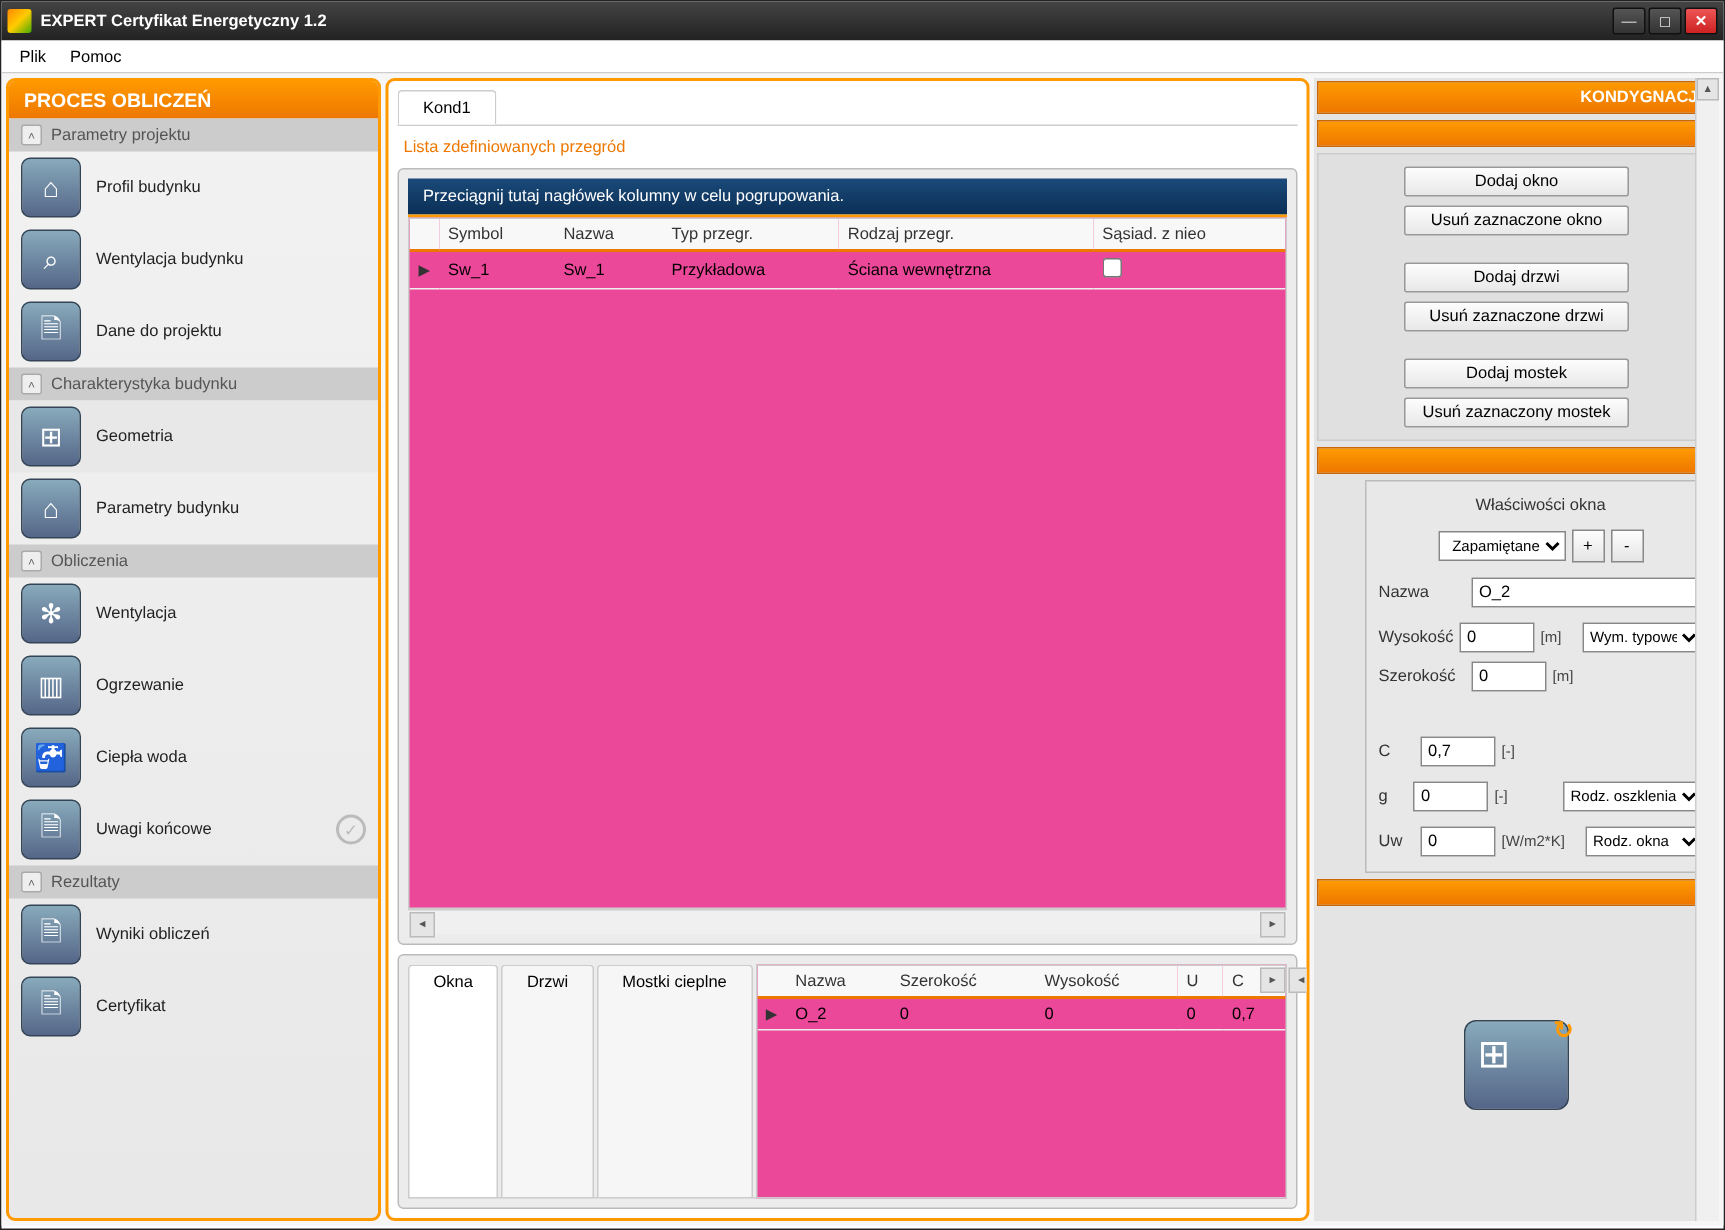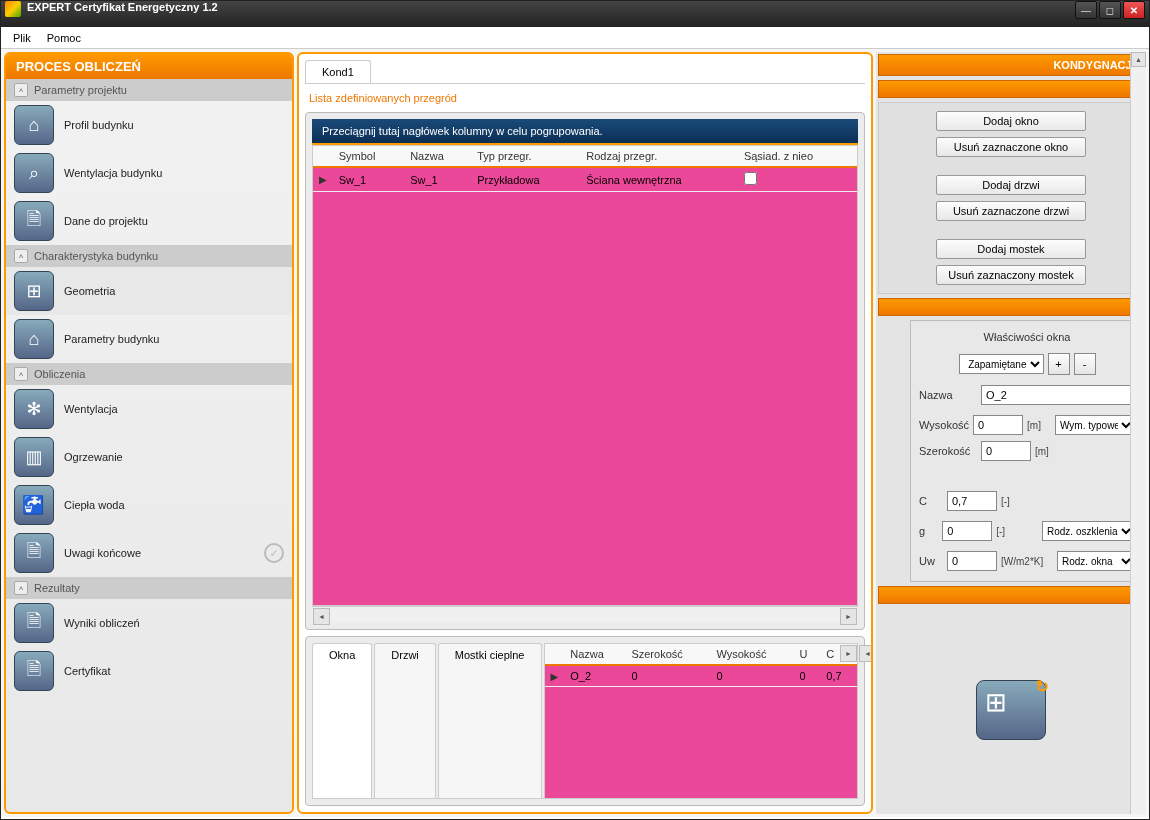--- a/index.html
+++ b/index.html
@@ -1,32 +1,32 @@
 <!DOCTYPE html>
 <html><head>
 <meta charset="utf-8">
 <style>
 * { box-sizing: border-box; margin: 0; padding: 0; font-family: Tahoma, Arial, sans-serif; font-size: 11px; }
 body { background: #000; width: 1150px; height: 820px; overflow: hidden; }
 
 .window { width: 1150px; height: 820px; background: #fff; border: 1px solid #222; position: relative; }
 
-.titlebar { height: 26px; background: linear-gradient(#444,#222); color: #fff; display: flex; align-items: flex-start; padding: 0 4px; }
+.titlebar { height: 26px; background: linear-gradient(#444,#222); color: #fff; display: flex; align-items: center; padding: 0 4px; }
 .titlebar .icon { width: 16px; height: 16px; margin-right: 6px; background: linear-gradient(135deg,#f80,#fc0,#4a0); border-radius: 2px; }
 .titlebar .title { flex: 1; font-weight: bold; }
 .winbtns { display: flex; gap: 2px; }
 .winbtn { width: 22px; height: 18px; background: linear-gradient(#555,#333); border: 1px solid #111; border-radius: 2px; color: #ddd; display: flex; align-items: center; justify-content: center; font-size: 10px; cursor: pointer; }
 .winbtn.close { background: linear-gradient(#e55,#c22); color: #fff; font-weight: bold; }
 
 .menubar { height: 22px; background: #fff; border-bottom: 1px solid #ccc; display: flex; align-items: center; padding: 0 4px; }
 .menubar span { padding: 2px 8px; cursor: pointer; }
 
 .body { display: flex; height: calc(820px - 26px - 22px - 4px); background: #f6f6f6; padding: 3px; gap: 3px; }
 
-.sidebar { width: 290px; background: linear-gradient(#f2f2f2,#e8e8e8); border: 2px solid #f90; border-radius: 6px; overflow: hidden; display: flex; flex-direction: column; }
+.sidebar { width: 250px; background: linear-gradient(#f2f2f2,#e8e8e8); border: 2px solid #f90; border-radius: 6px; overflow: hidden; display: flex; flex-direction: column; }
 .sidebar-title { background: linear-gradient(#f90,#e70); color: #fff; font-weight: bold; padding: 5px 10px; font-size: 13px; }
 .section-head { background: #ccc; color: #555; padding: 4px 8px; display: flex; align-items: center; gap: 6px; }
 .section-head .chev { width: 14px; height: 14px; background: #eee; border: 1px solid #aaa; border-radius: 2px; display: flex; align-items: center; justify-content: center; font-size: 8px; color: #666; }
 .nav-item { display: flex; align-items: center; gap: 10px; padding: 4px 8px; cursor: pointer; }
 .nav-item.selected { background: #e8e8e8; }
 .nav-icon { width: 40px; height: 40px; background: linear-gradient(#8ab,#568); border: 1px solid #345; border-radius: 6px; display: flex; align-items: center; justify-content: center; color: #fff; font-size: 18px; }
 .nav-label { color: #222; }
 .nav-item .check { margin-left: auto; width: 20px; height: 20px; border: 2px solid #bbb; border-radius: 50%; color: #bbb; display: flex; align-items: center; justify-content: center; font-size: 11px; }
 
 .main { flex: 1; background: #fff; border: 2px solid #f90; border-radius: 6px; padding: 6px; display: flex; flex-direction: column; gap: 6px; overflow: hidden; }

